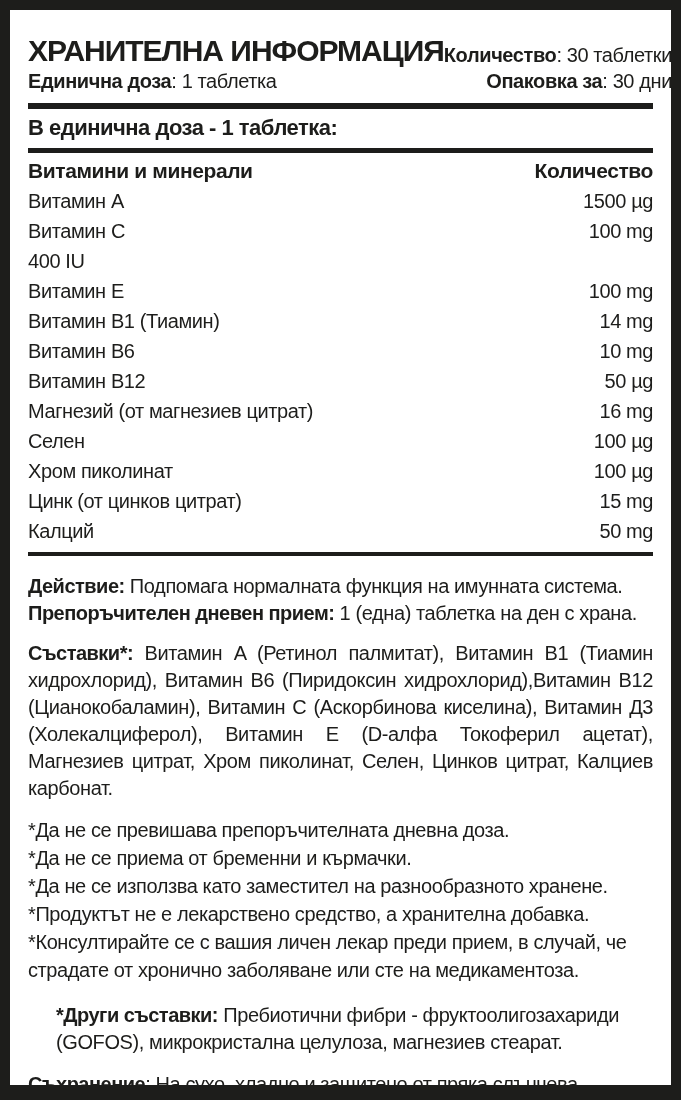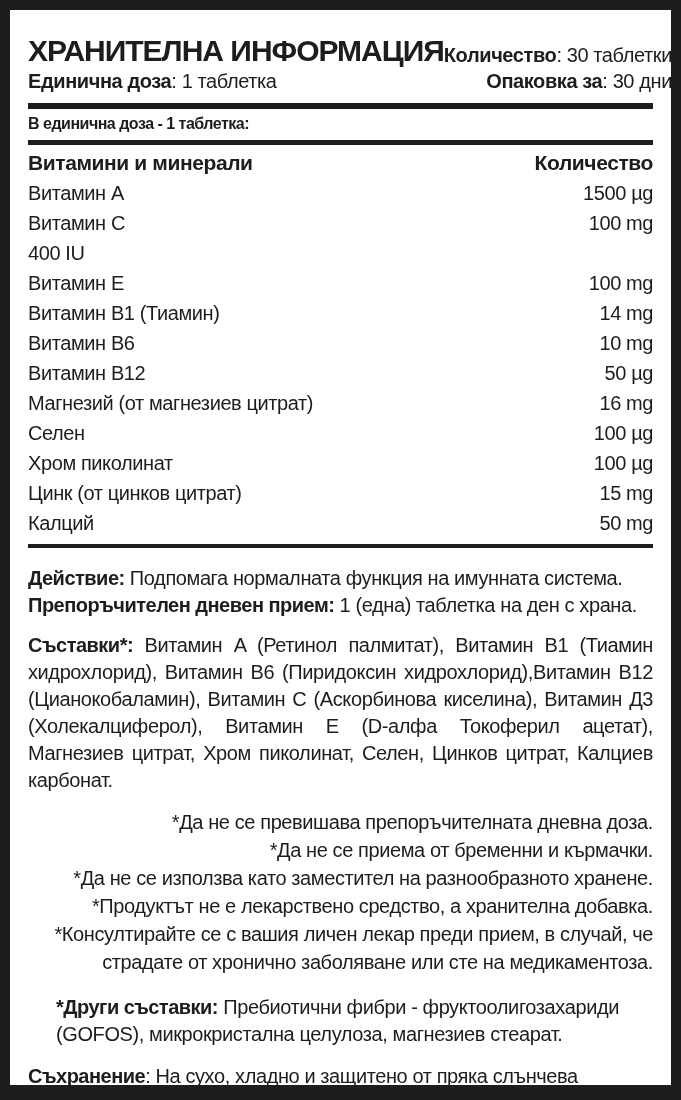--- a/index.html
+++ b/index.html
@@ -39,21 +39,21 @@
   }
   .header-right { text-align: right; }
   .bar {
     background: #1d1d1b;
     width: 100%;
   }
   .bar-6 { height: 6px; margin-top: 9px; }
   .bar-5 { height: 5px; }
   .bar-4 { height: 4px; margin-top: 6px; }
   .dose-heading {
-    font-size: 16px;
+    font-size: 22px;
     font-weight: bold;
     padding: 6px 0 7px 0;
     letter-spacing: -0.5px;
   }
   .trow {
     display: flex;
     justify-content: space-between;
     align-items: center;
     font-size: 20px;
     line-height: 30px;
@@ -67,21 +67,21 @@
   .para {
     font-size: 20px;
     line-height: 27px;
   }
   .para b { letter-spacing: -0.5px; }
   .section-action { margin-top: 17px; }
   .ingredients {
     margin-top: 13px;
     text-align: justify;
   }
-  .warnings { margin-top: 14px; text-align: right; }
+  .warnings { margin-top: 14px; }
   .warning {
     font-size: 20px;
     line-height: 28px;
   }
   .other { margin-top: 18px; margin-left: 28px; }
   .storage { margin-top: 15px; }
 </style>
 </head>
 <body>
 

